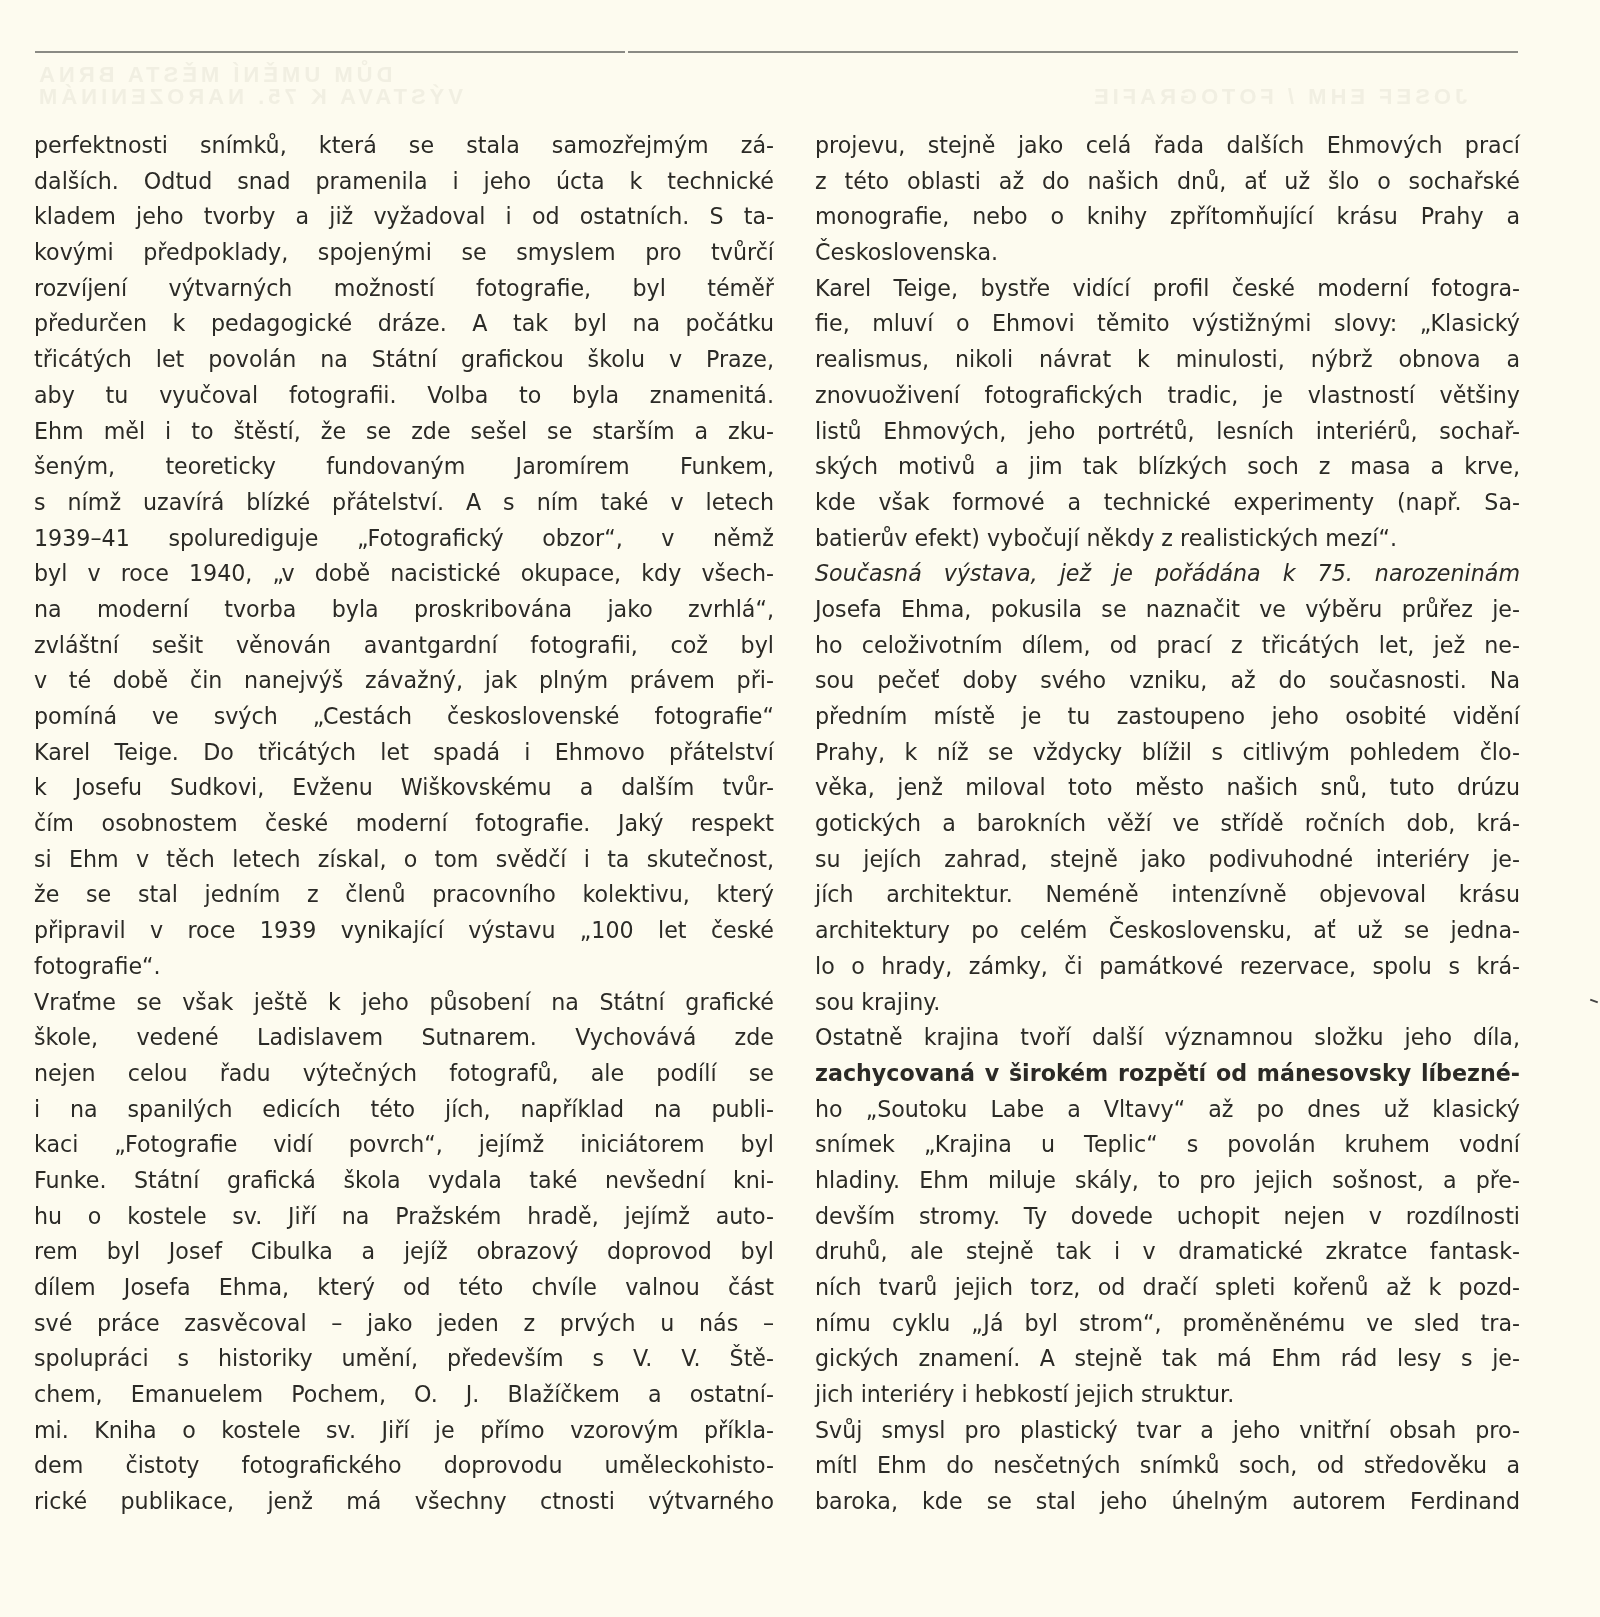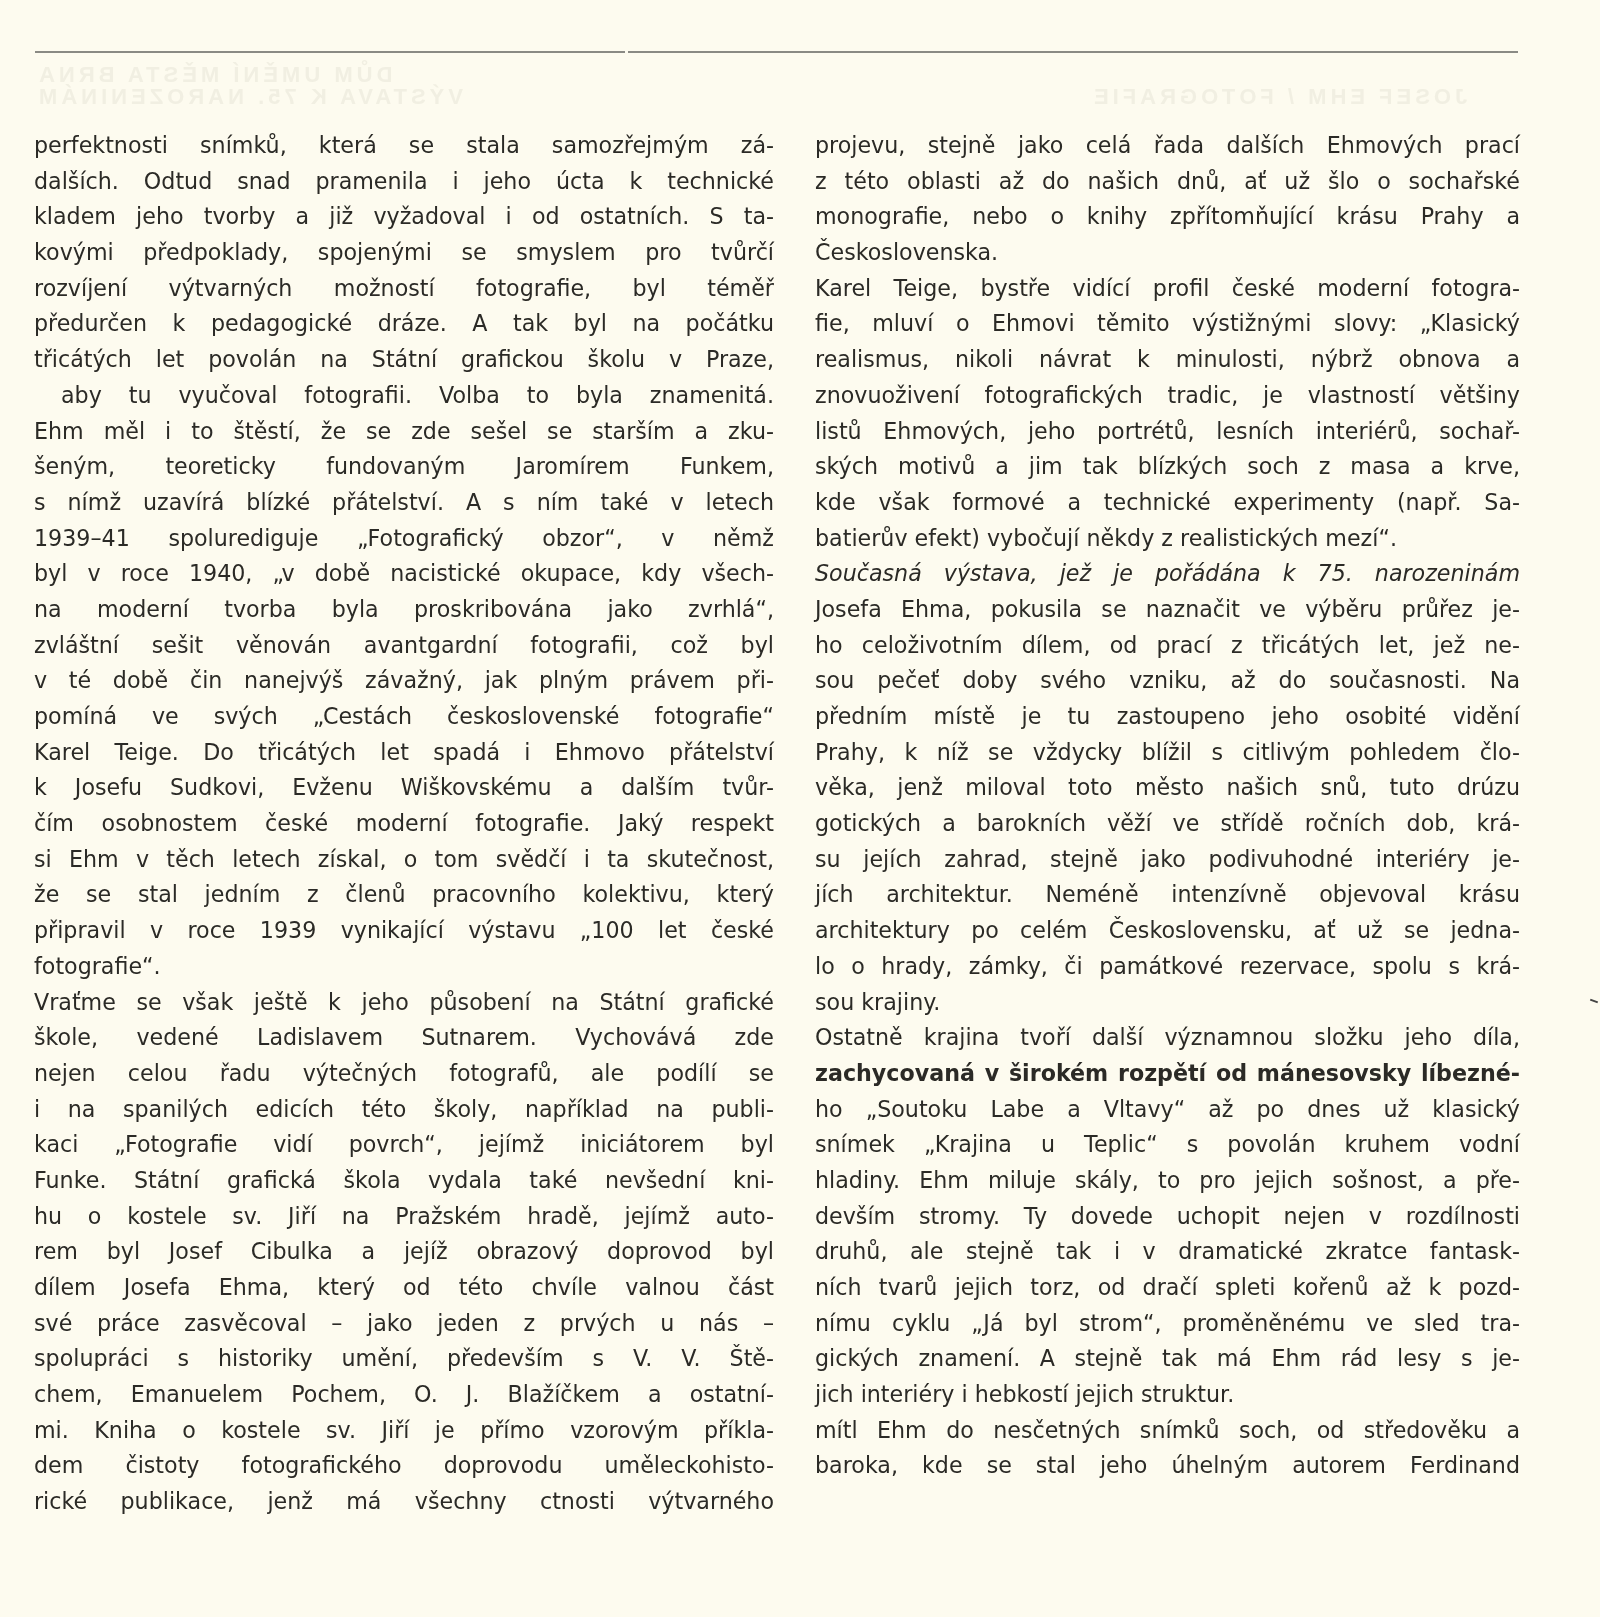--- a/index.html
+++ b/index.html
@@ -85,41 +85,41 @@
   <div class="bleed-header c">VÝSTAVA K 75. NAROZENINÁM</div>
 
   <div class="column left" id="col-left">
       <span class="line" style="white-space: normal; text-align-last: justify;">perfektnosti snímků, která se stala samozřejmým zá-</span>
       <span class="line" style="white-space: normal; text-align-last: justify;">dalších. Odtud snad pramenila i jeho úcta k technické</span>
       <span class="line" style="white-space: normal; text-align-last: justify;">kladem jeho tvorby a již vyžadoval i od ostatních. S ta-</span>
       <span class="line" style="white-space: normal; text-align-last: justify;">kovými předpoklady, spojenými se smyslem pro tvůrčí</span>
       <span class="line" style="white-space: normal; text-align-last: justify;">rozvíjení výtvarných možností fotografie, byl téměř</span>
       <span class="line" style="white-space: normal; text-align-last: justify;">předurčen k pedagogické dráze. A tak byl na počátku</span>
       <span class="line" style="white-space: normal; text-align-last: justify;">třicátých let povolán na Státní grafickou školu v Praze,</span>
-      <span class="line" style="white-space: normal; text-align-last: justify; margin-left: 27px;">aby tu vyučoval fotografii. Volba to byla znamenitá.</span>
+      <span class="line" style="white-space: normal; text-align-last: justify;">aby tu vyučoval fotografii. Volba to byla znamenitá.</span>
       <span class="line" style="white-space: normal; text-align-last: justify;">Ehm měl i to štěstí, že se zde sešel se starším a zku-</span>
       <span class="line" style="white-space: normal; text-align-last: justify;">šeným, teoreticky fundovaným Jaromírem Funkem,</span>
       <span class="line" style="white-space: normal; text-align-last: justify;">s nímž uzavírá blízké přátelství. A s ním také v letech</span>
       <span class="line" style="white-space: normal; text-align-last: justify;">1939–41 spolurediguje „Fotografický obzor“, v němž</span>
       <span class="line" style="white-space: normal; text-align-last: justify;">byl v roce 1940, „v době nacistické okupace, kdy všech-</span>
       <span class="line" style="white-space: normal; text-align-last: justify;">na moderní tvorba byla proskribována jako zvrhlá“,</span>
       <span class="line" style="white-space: normal; text-align-last: justify;">zvláštní sešit věnován avantgardní fotografii, což byl</span>
       <span class="line" style="white-space: normal; text-align-last: justify;">v té době čin nanejvýš závažný, jak plným právem při-</span>
       <span class="line" style="white-space: normal; text-align-last: justify;">pomíná ve svých „Cestách československé fotografie“</span>
       <span class="line" style="white-space: normal; text-align-last: justify;">Karel Teige. Do třicátých let spadá i Ehmovo přátelství</span>
       <span class="line" style="white-space: normal; text-align-last: justify;">k Josefu Sudkovi, Evženu Wiškovskému a dalším tvůr-</span>
       <span class="line" style="white-space: normal; text-align-last: justify;">čím osobnostem české moderní fotografie. Jaký respekt</span>
       <span class="line" style="white-space: normal; text-align-last: justify;">si Ehm v těch letech získal, o tom svědčí i ta skutečnost,</span>
       <span class="line" style="white-space: normal; text-align-last: justify;">že se stal jedním z členů pracovního kolektivu, který</span>
       <span class="line" style="white-space: normal; text-align-last: justify;">připravil v roce 1939 vynikající výstavu „100 let české</span>
       <span class="line last">fotografie“.</span>
       <span class="line" style="white-space: normal; text-align-last: justify;">Vraťme se však ještě k jeho působení na Státní grafické</span>
       <span class="line" style="white-space: normal; text-align-last: justify;">škole, vedené Ladislavem Sutnarem. Vychovává zde</span>
       <span class="line" style="white-space: normal; text-align-last: justify;">nejen celou řadu výtečných fotografů, ale podílí se</span>
-      <span class="line" style="white-space: normal; text-align-last: justify;">i na spanilých edicích této školy, například na publi-</span>
+      <span class="line" style="white-space: normal; text-align-last: justify;">i na spanilých edicích této jích, například na publi-</span>
       <span class="line" style="white-space: normal; text-align-last: justify;">kaci „Fotografie vidí povrch“, jejímž iniciátorem byl</span>
       <span class="line" style="white-space: normal; text-align-last: justify;">Funke. Státní grafická škola vydala také nevšední kni-</span>
       <span class="line" style="white-space: normal; text-align-last: justify;">hu o kostele sv. Jiří na Pražském hradě, jejímž auto-</span>
       <span class="line" style="white-space: normal; text-align-last: justify;">rem byl Josef Cibulka a jejíž obrazový doprovod byl</span>
       <span class="line" style="white-space: normal; text-align-last: justify;">dílem Josefa Ehma, který od této chvíle valnou část</span>
       <span class="line" style="white-space: normal; text-align-last: justify;">své práce zasvěcoval – jako jeden z prvých u nás –</span>
       <span class="line" style="white-space: normal; text-align-last: justify;">spolupráci s historiky umění, především s V. V. Ště-</span>
       <span class="line" style="white-space: normal; text-align-last: justify;">chem, Emanuelem Pochem, O. J. Blažíčkem a ostatní-</span>
       <span class="line" style="white-space: normal; text-align-last: justify;">mi. Kniha o kostele sv. Jiří je přímo vzorovým příkla-</span>
       <span class="line" style="white-space: normal; text-align-last: justify;">dem čistoty fotografického doprovodu uměleckohisto-</span>
@@ -155,18 +155,19 @@
       <span class="line" style="white-space: normal; text-align-last: justify; font-weight: bold;">zachycovaná v širokém rozpětí od mánesovsky líbezné-</span>
       <span class="line" style="white-space: normal; text-align-last: justify;">ho „Soutoku Labe a Vltavy“ až po dnes už klasický</span>
       <span class="line" style="white-space: normal; text-align-last: justify;">snímek „Krajina u Teplic“ s povolán kruhem vodní</span>
       <span class="line" style="white-space: normal; text-align-last: justify;">hladiny. Ehm miluje skály, to pro jejich sošnost, a pře-</span>
       <span class="line" style="white-space: normal; text-align-last: justify;">devším stromy. Ty dovede uchopit nejen v rozdílnosti</span>
       <span class="line" style="white-space: normal; text-align-last: justify;">druhů, ale stejně tak i v dramatické zkratce fantask-</span>
       <span class="line" style="white-space: normal; text-align-last: justify;">ních tvarů jejich torz, od dračí spleti kořenů až k pozd-</span>
       <span class="line" style="white-space: normal; text-align-last: justify;">nímu cyklu „Já byl strom“, proměněnému ve sled tra-</span>
       <span class="line" style="white-space: normal; text-align-last: justify;">gických znamení. A stejně tak má Ehm rád lesy s je-</span>
       <span class="line last">jich interiéry i hebkostí jejich struktur.</span>
+      <span class="line" style="white-space: normal; text-align-last: justify;">Svůj smysl pro plastický tvar a jeho vnitřní obsah pro-</span>
       <span class="line" style="white-space: normal; text-align-last: justify;">mítl Ehm do nesčetných snímků soch, od středověku a</span>
       <span class="line" style="white-space: normal; text-align-last: justify;">baroka, kde se stal jeho úhelným autorem Ferdinand</span>
     </div>
 
   <div class="margin-mark"></div>
 </div>
 
 </body></html>

